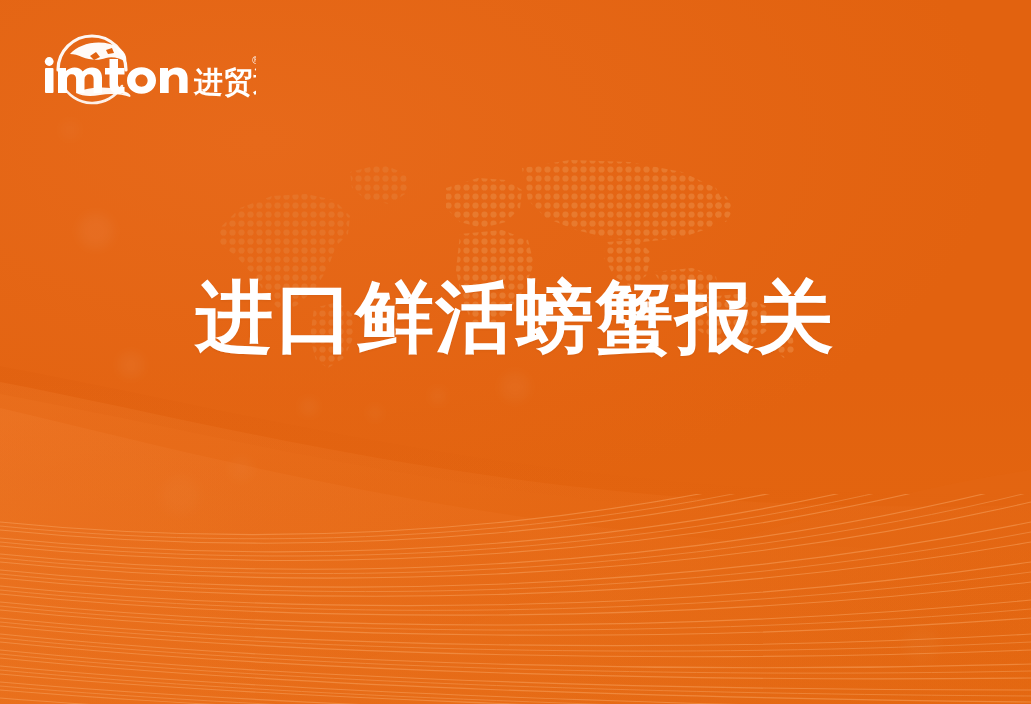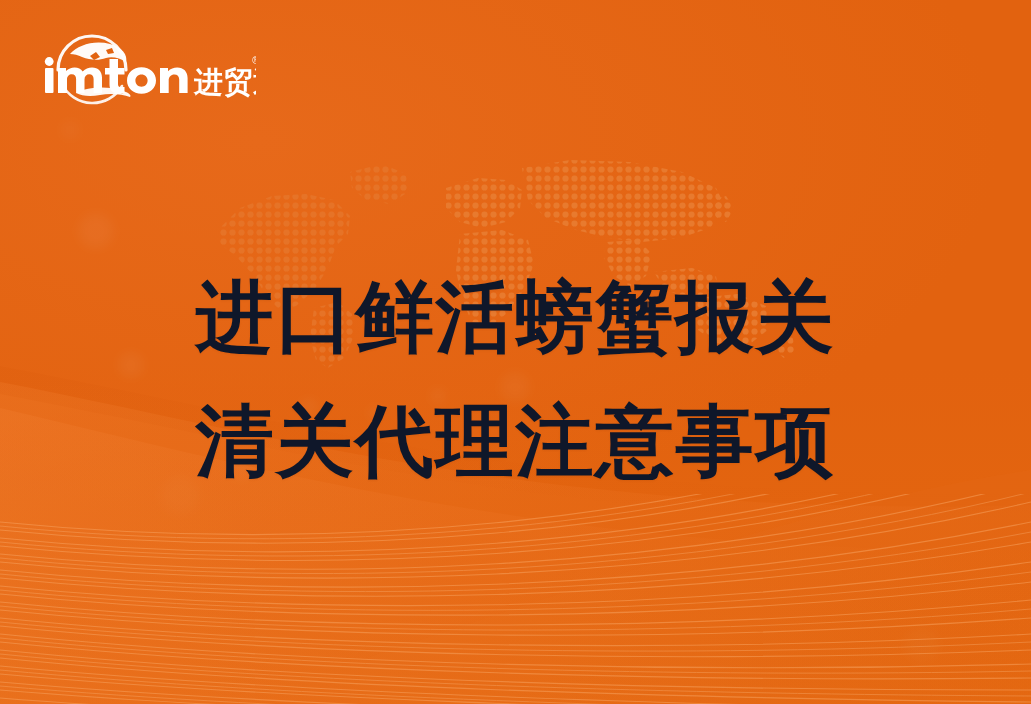--- a/index.html
+++ b/index.html
@@ -46,21 +46,21 @@
   #logo {
     position:absolute; left:36px; top:24px;
     width:220px; height:84px;
   }
   #logo svg { display:block; }
 
   
   #headline {
     position:absolute; left:0; top:255px; width:1031px;
     text-align:center;
-    color:#0f172a;
+    color:#ffffff;
     font-family:"DejaVu Sans","Liberation Sans",sans-serif;
     font-weight:700;
     font-size:78px;
     line-height:124px;
     letter-spacing:2px;
     text-shadow:0 1px 2px rgba(120,45,0,0.10);
     user-select:none;
   }
   .headline-line { display:block; white-space:nowrap; }
 </style>
@@ -236,16 +236,15 @@
 
       <text x="215" y="40" font-family="DejaVu Sans, Liberation Sans, sans-serif" font-size="10" fill="#FFFFFF" opacity="0.9">®</text>
     </svg>
 
     <span style="position:absolute;width:1px;height:1px;overflow:hidden;clip:rect(0 0 0 0);">imton</span>
     <span style="position:absolute;width:1px;height:1px;overflow:hidden;clip:rect(0 0 0 0);">进贸通</span>
   </div>
 
   <div id="headline">
     <span class="headline-line">进口鲜活螃蟹报关</span>
-    <span class="headline-line">清关代理注意事项</span>
   </div>
 
 </div>
 
 </body></html>

